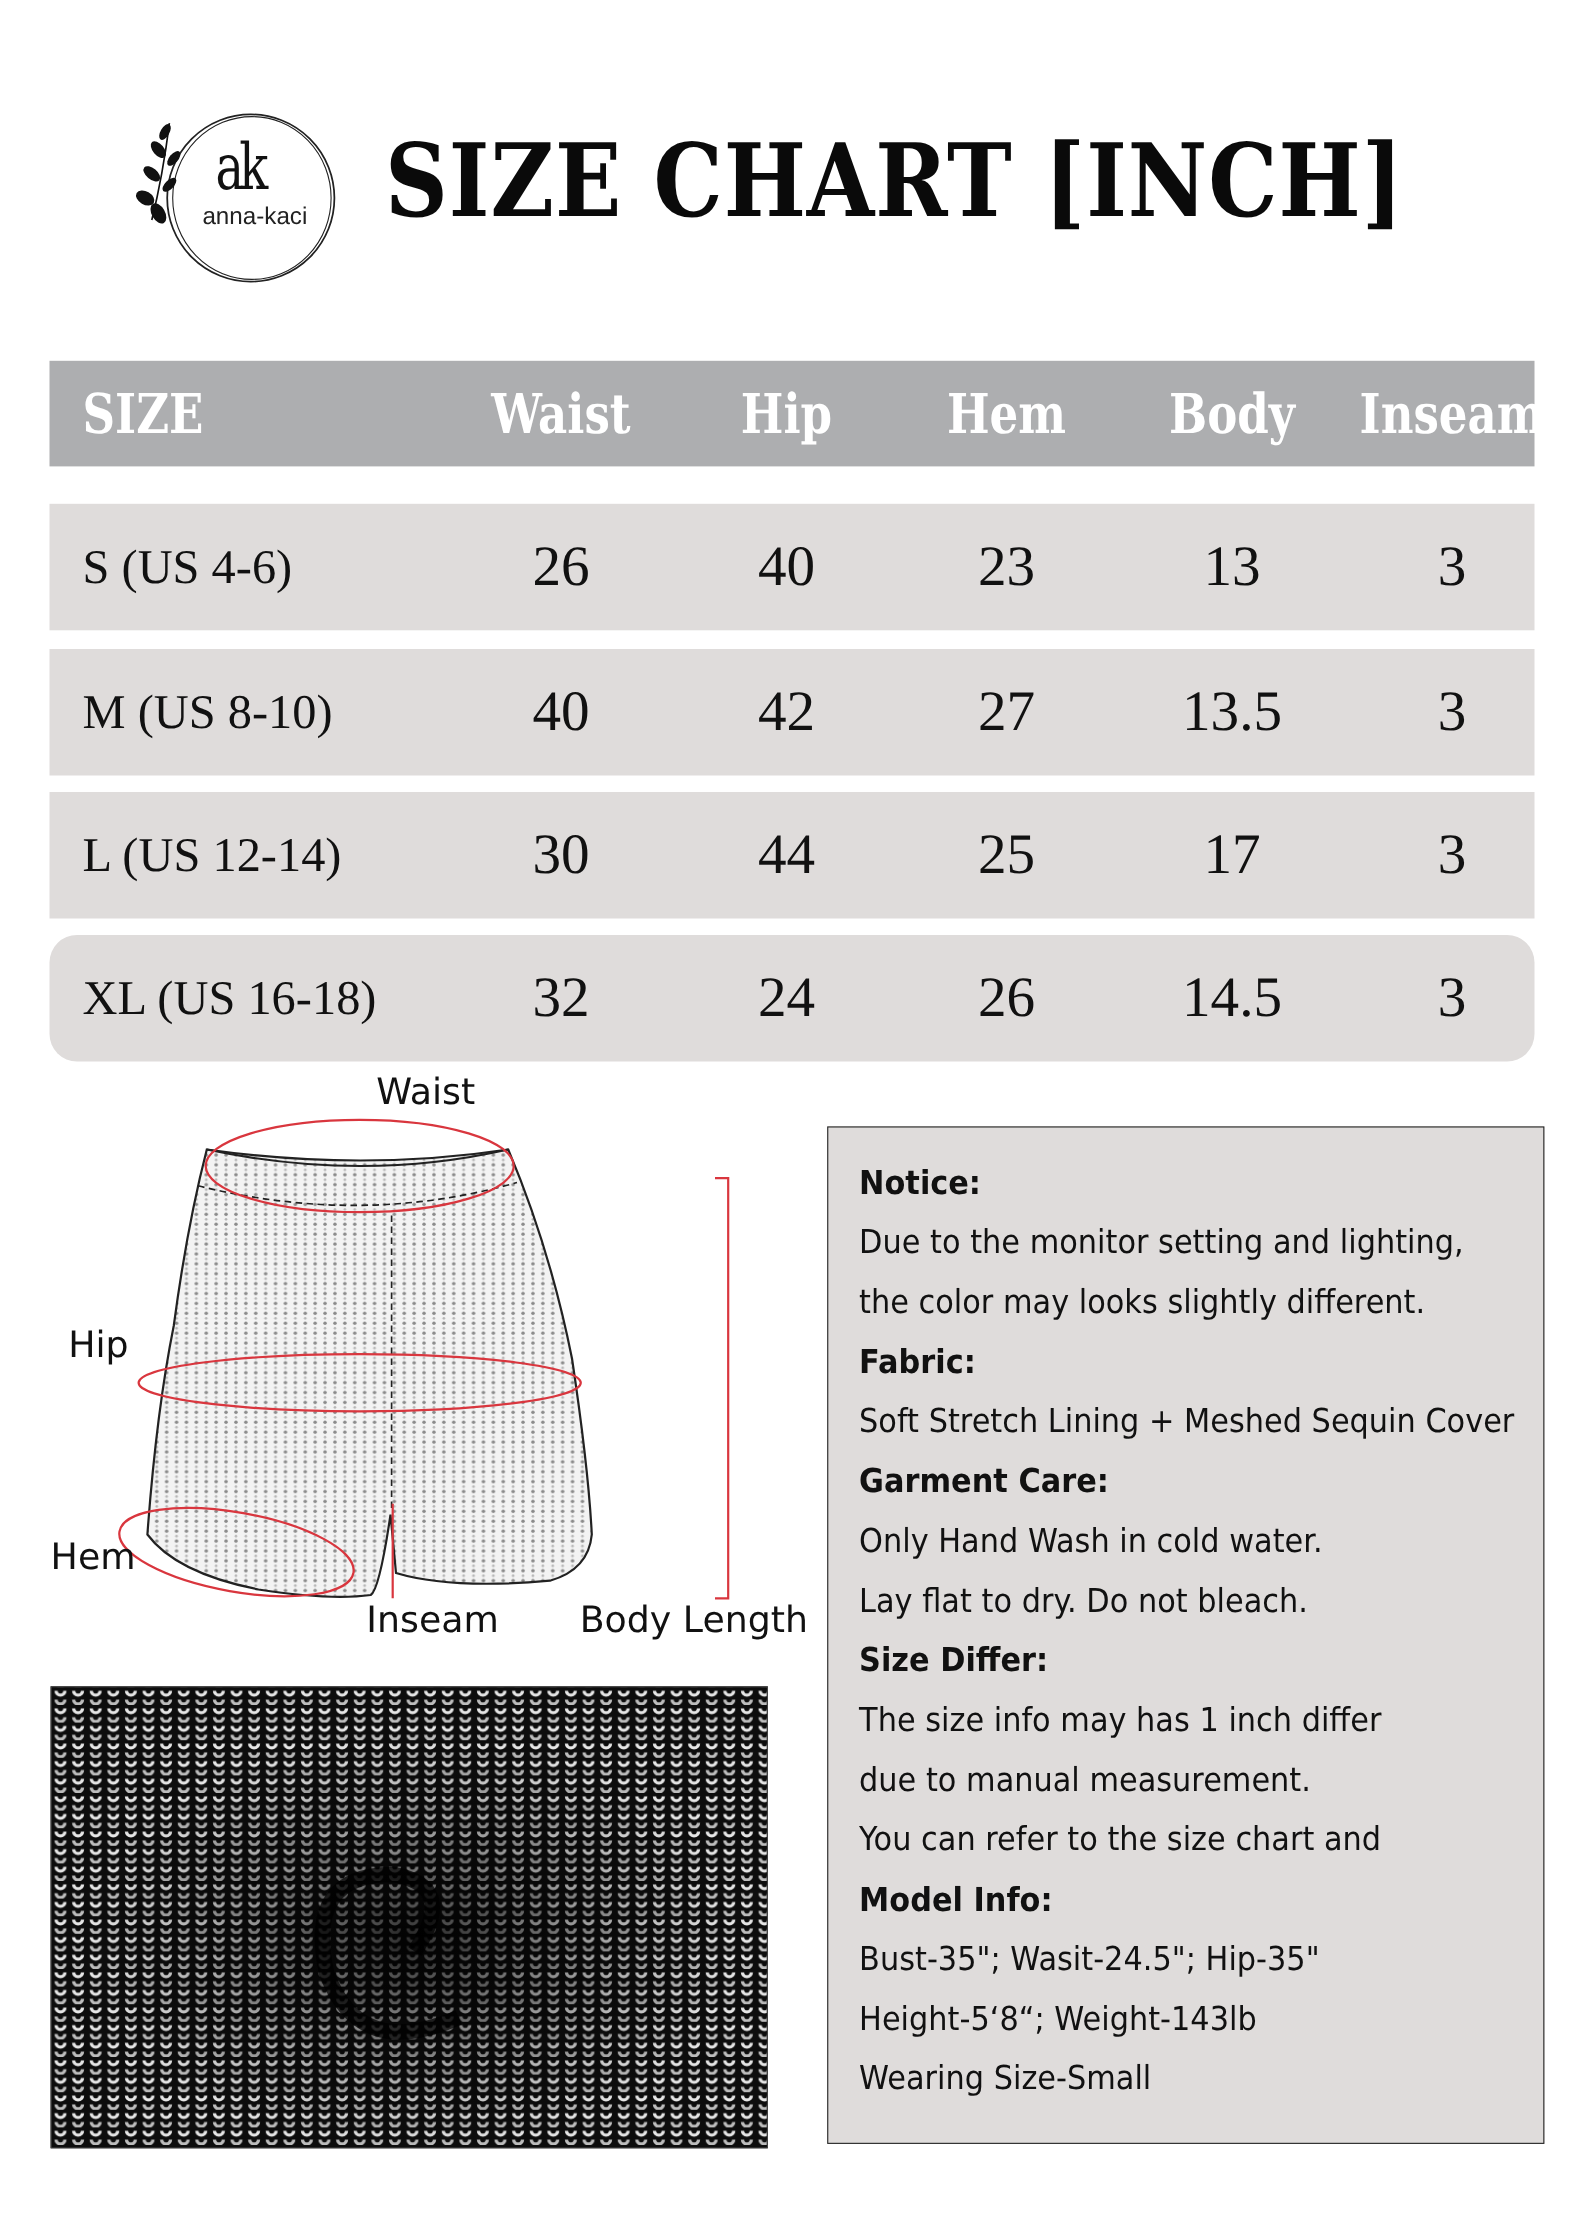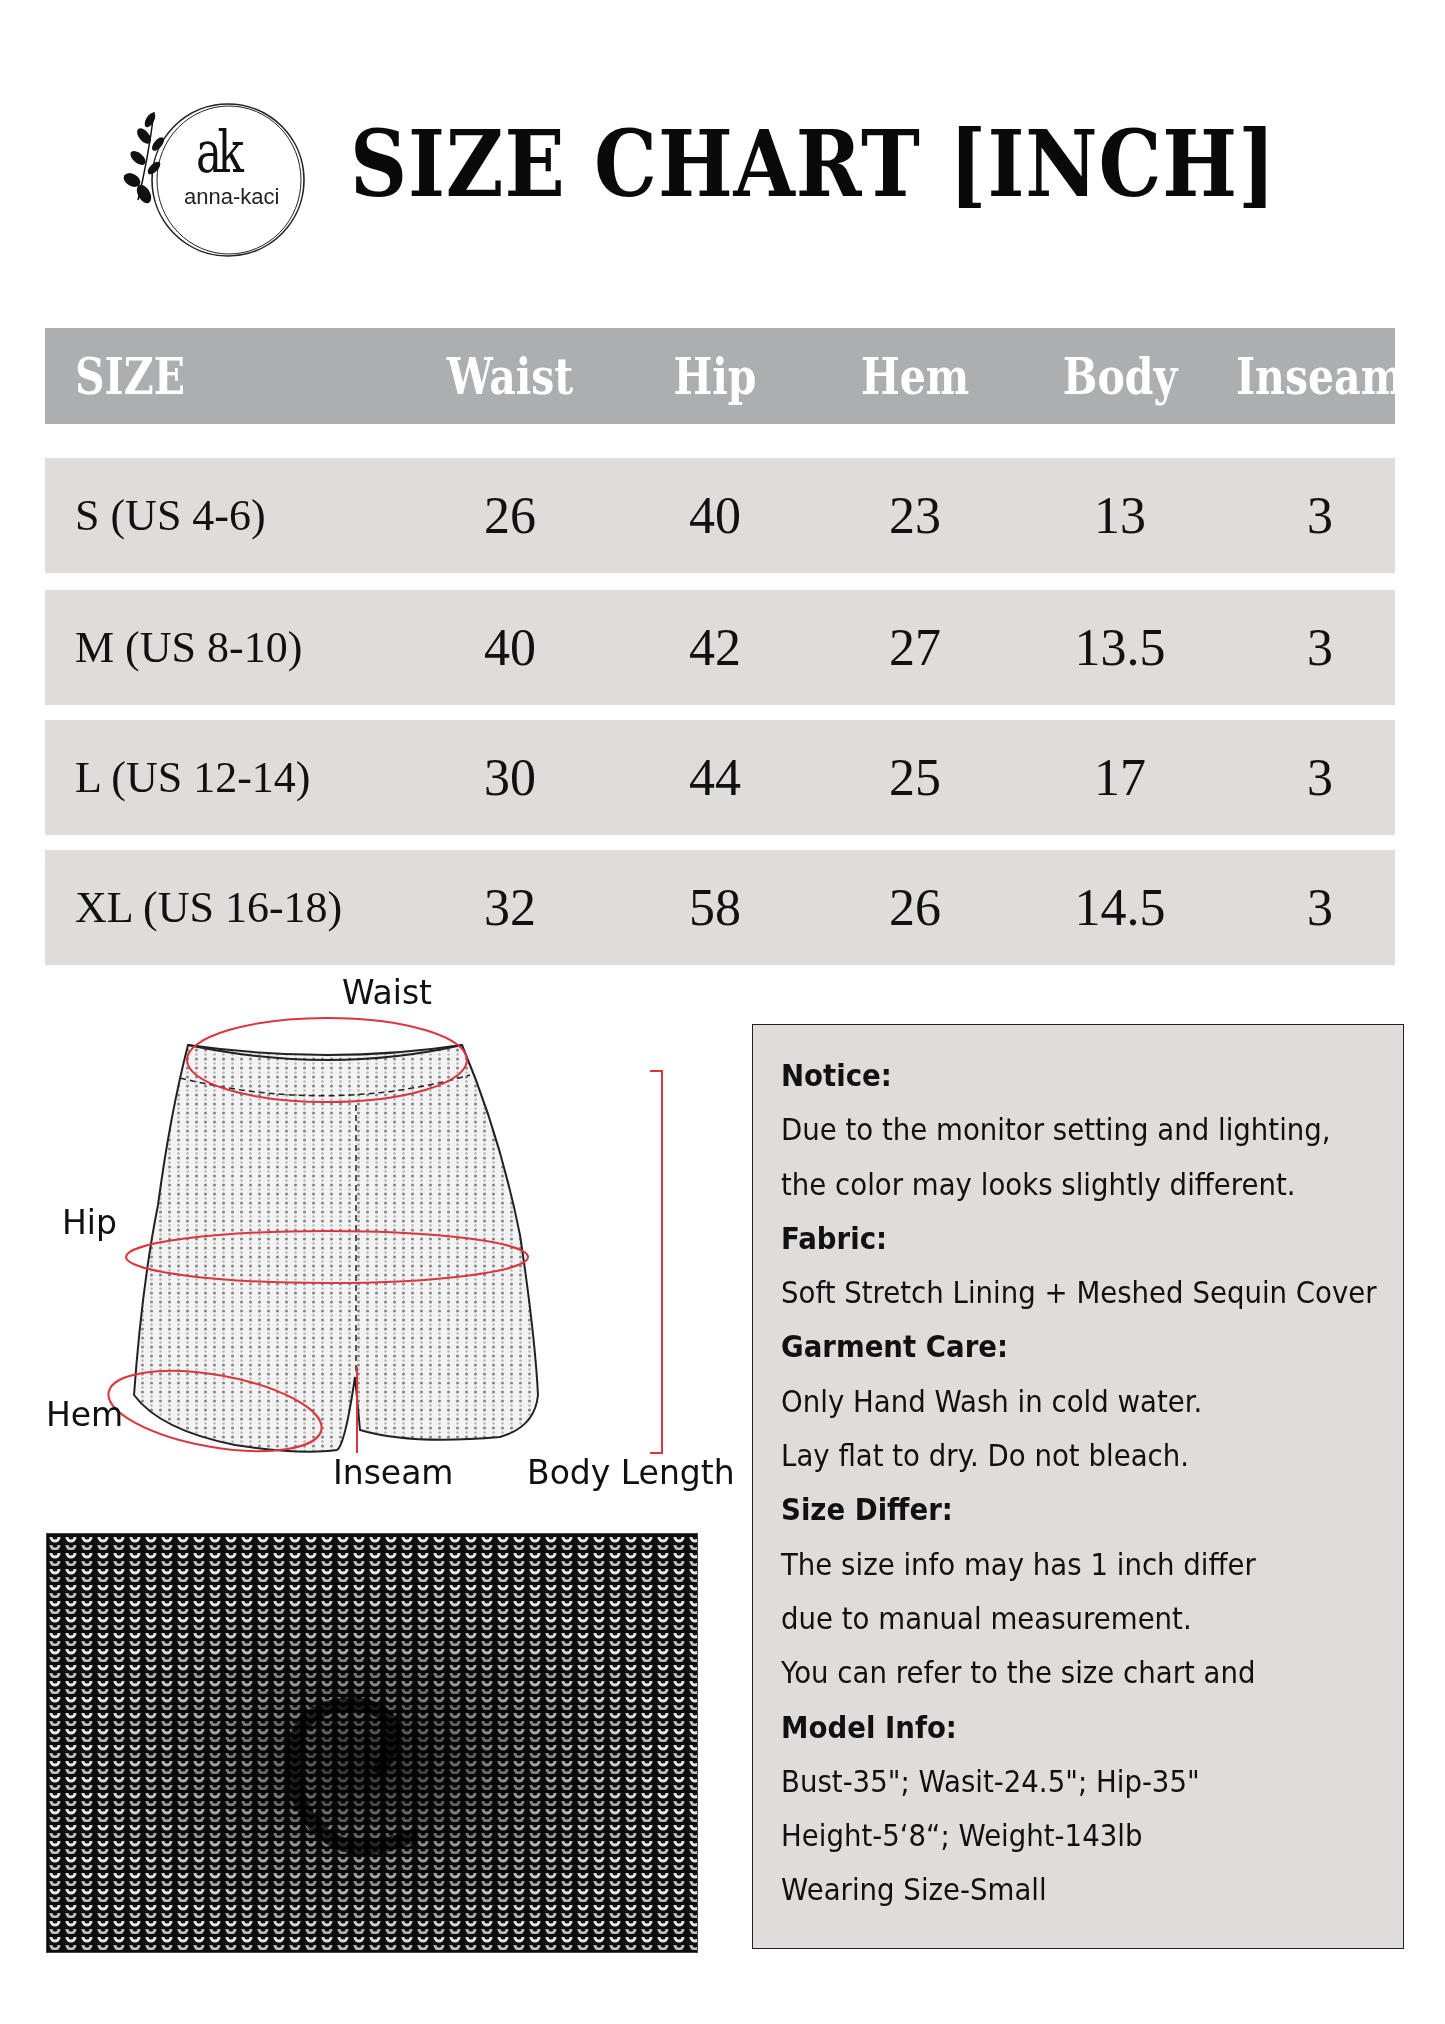--- a/index.html
+++ b/index.html
@@ -83,24 +83,24 @@
   <div class="cell c5">3</div>
 </div>
 <div class="trow" style="top:720px;">
   <div class="cell c0">L (US 12-14)</div>
   <div class="cell c1">30</div>
   <div class="cell c2">44</div>
   <div class="cell c3">25</div>
   <div class="cell c4">17</div>
   <div class="cell c5">3</div>
 </div>
-<div class="trow" style="top:850px;">
+<div class="trow" style="top:850px;border-radius:25px;">
   <div class="cell c0">XL (US 16-18)</div>
   <div class="cell c1">32</div>
-  <div class="cell c2">58</div>
+  <div class="cell c2">24</div>
   <div class="cell c3">26</div>
   <div class="cell c4">14.5</div>
   <div class="cell c5">3</div>
 </div>
 
 <div class="diagram">
   <svg width="720" height="550" viewBox="0 0 720 550">
     <defs>
       <pattern id="seq" width="9" height="9" patternUnits="userSpaceOnUse">
         <rect width="9" height="9" fill="#f3f3f3"></rect>

